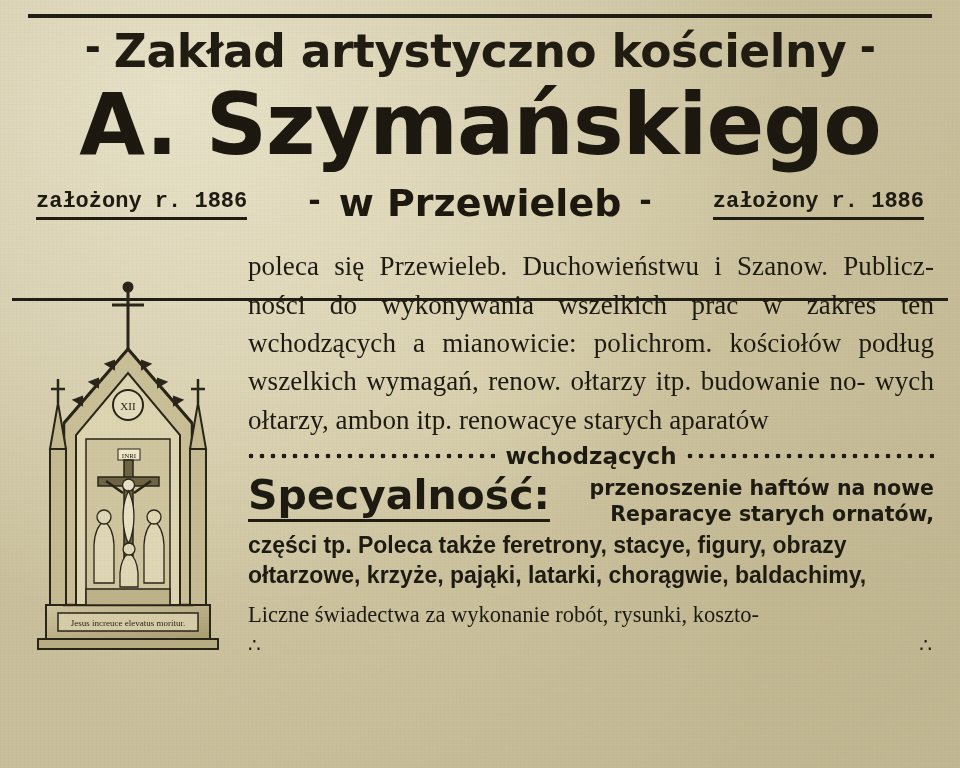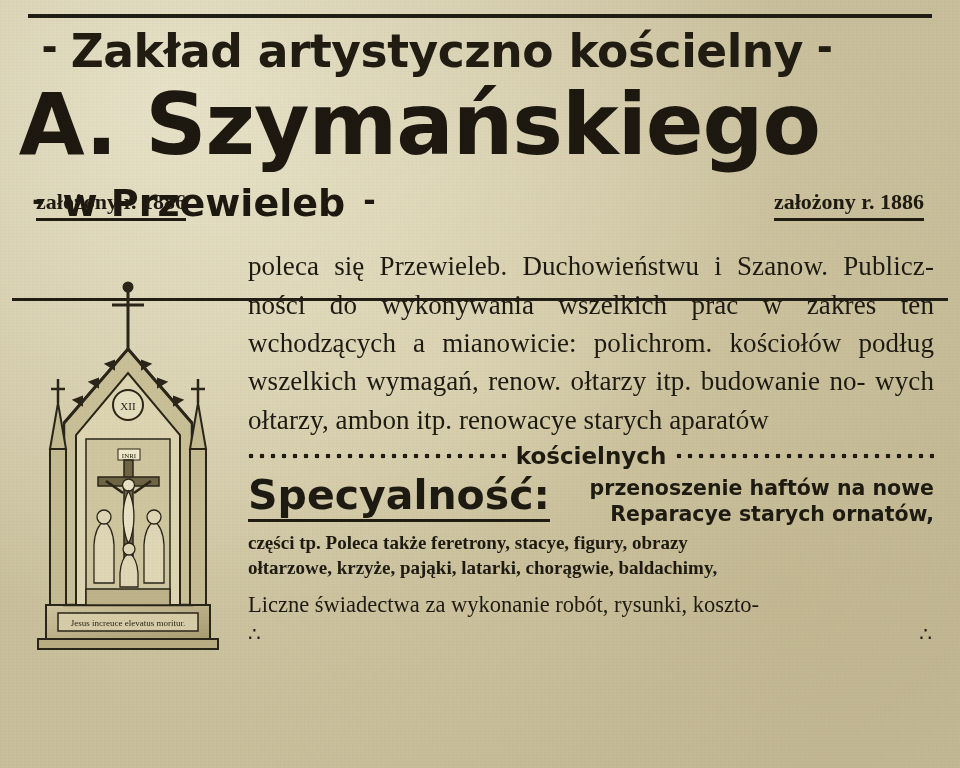--- a/index.html
+++ b/index.html
@@ -42,20 +42,21 @@
   .rule-top {
     position: absolute;
     left: 28px; right: 28px; top: 14px;
     border-top: 4px solid #201d14;
   }
 
   
   .header {
     position: relative;
     padding-top: 26px;
+    text-align: center;
   }
   .line1 {
     font-family: "DejaVu Sans", sans-serif;
     font-weight: bold;
     font-size: 47px;
     letter-spacing: -0.5px;
     line-height: 1.05;
     white-space: nowrap;
     color: #201c12;
     transform: scaleX(0.97);
@@ -77,21 +78,21 @@
     transform: scaleX(0.99);
   }
   .line3 {
     position: relative;
     margin-top: 14px;
     height: 46px;
   }
   .founded {
     position: absolute;
     top: 8px;
-    font-family: Liberation Serif, serif;
+    font-family: Liberation Mono, monospace;
     font-weight: bold;
     font-size: 22px;
     border-bottom: 3px solid #201c12;
     padding-bottom: 3px;
     white-space: nowrap;
   }
   .founded.left { left: 22px; }
   .founded.right { right: 22px; }
   .place {
     font-family: "DejaVu Sans", sans-serif;
@@ -184,23 +185,23 @@
     padding-left: 10px;
     font-family: "DejaVu Sans", sans-serif;
     font-weight: bold;
     font-size: 20.5px;
     line-height: 1.28;
     text-align: right;
   }
   .spec-text div { white-space: nowrap; }
 
   .runon {
-    font-family: Liberation Serif, serif;
-    font-weight: bold;
-    font-size: 19px;
+    font-family: Liberation Sans, sans-serif;
+    font-weight: bold;
+    font-size: 23px;
     line-height: 1.30;
     margin-top: 4px;
   }
   .runon-line { white-space: nowrap; }
 
   .closing {
     margin-top: 8px;
     font-family: "Liberation Serif", serif;
     font-size: 22.5px;
     line-height: 1.40;
@@ -318,21 +319,21 @@
       <p class="para">
         <span>poleca się Przewieleb. Duchowieństwu i Szanow. Publicz-</span>
         <span>ności do wykonywania wszelkich prac w zakres ten</span>
         <span>wchodzących a mianowicie: polichrom. kościołów podług</span>
         <span>wszelkich wymagań, renow. ołtarzy itp. budowanie no-</span>
         <span>wych ołtarzy, ambon itp. renowacye starych aparatów</span>
       </p>
 
       <div class="dotrow">
         <span class="dots"></span>
-        <span class="mid">kościelnych</span>
+        <span class="mid">wchodzących</span>
         <span class="dots"></span>
       </div>
 
       <div class="spec-block">
         <div class="spec-label">Specyalność:</div>
         <div class="spec-text">
           <div>przenoszenie haftów na nowe</div>
           <div>Reparacye starych ornatów,</div>
         </div>
       </div>

